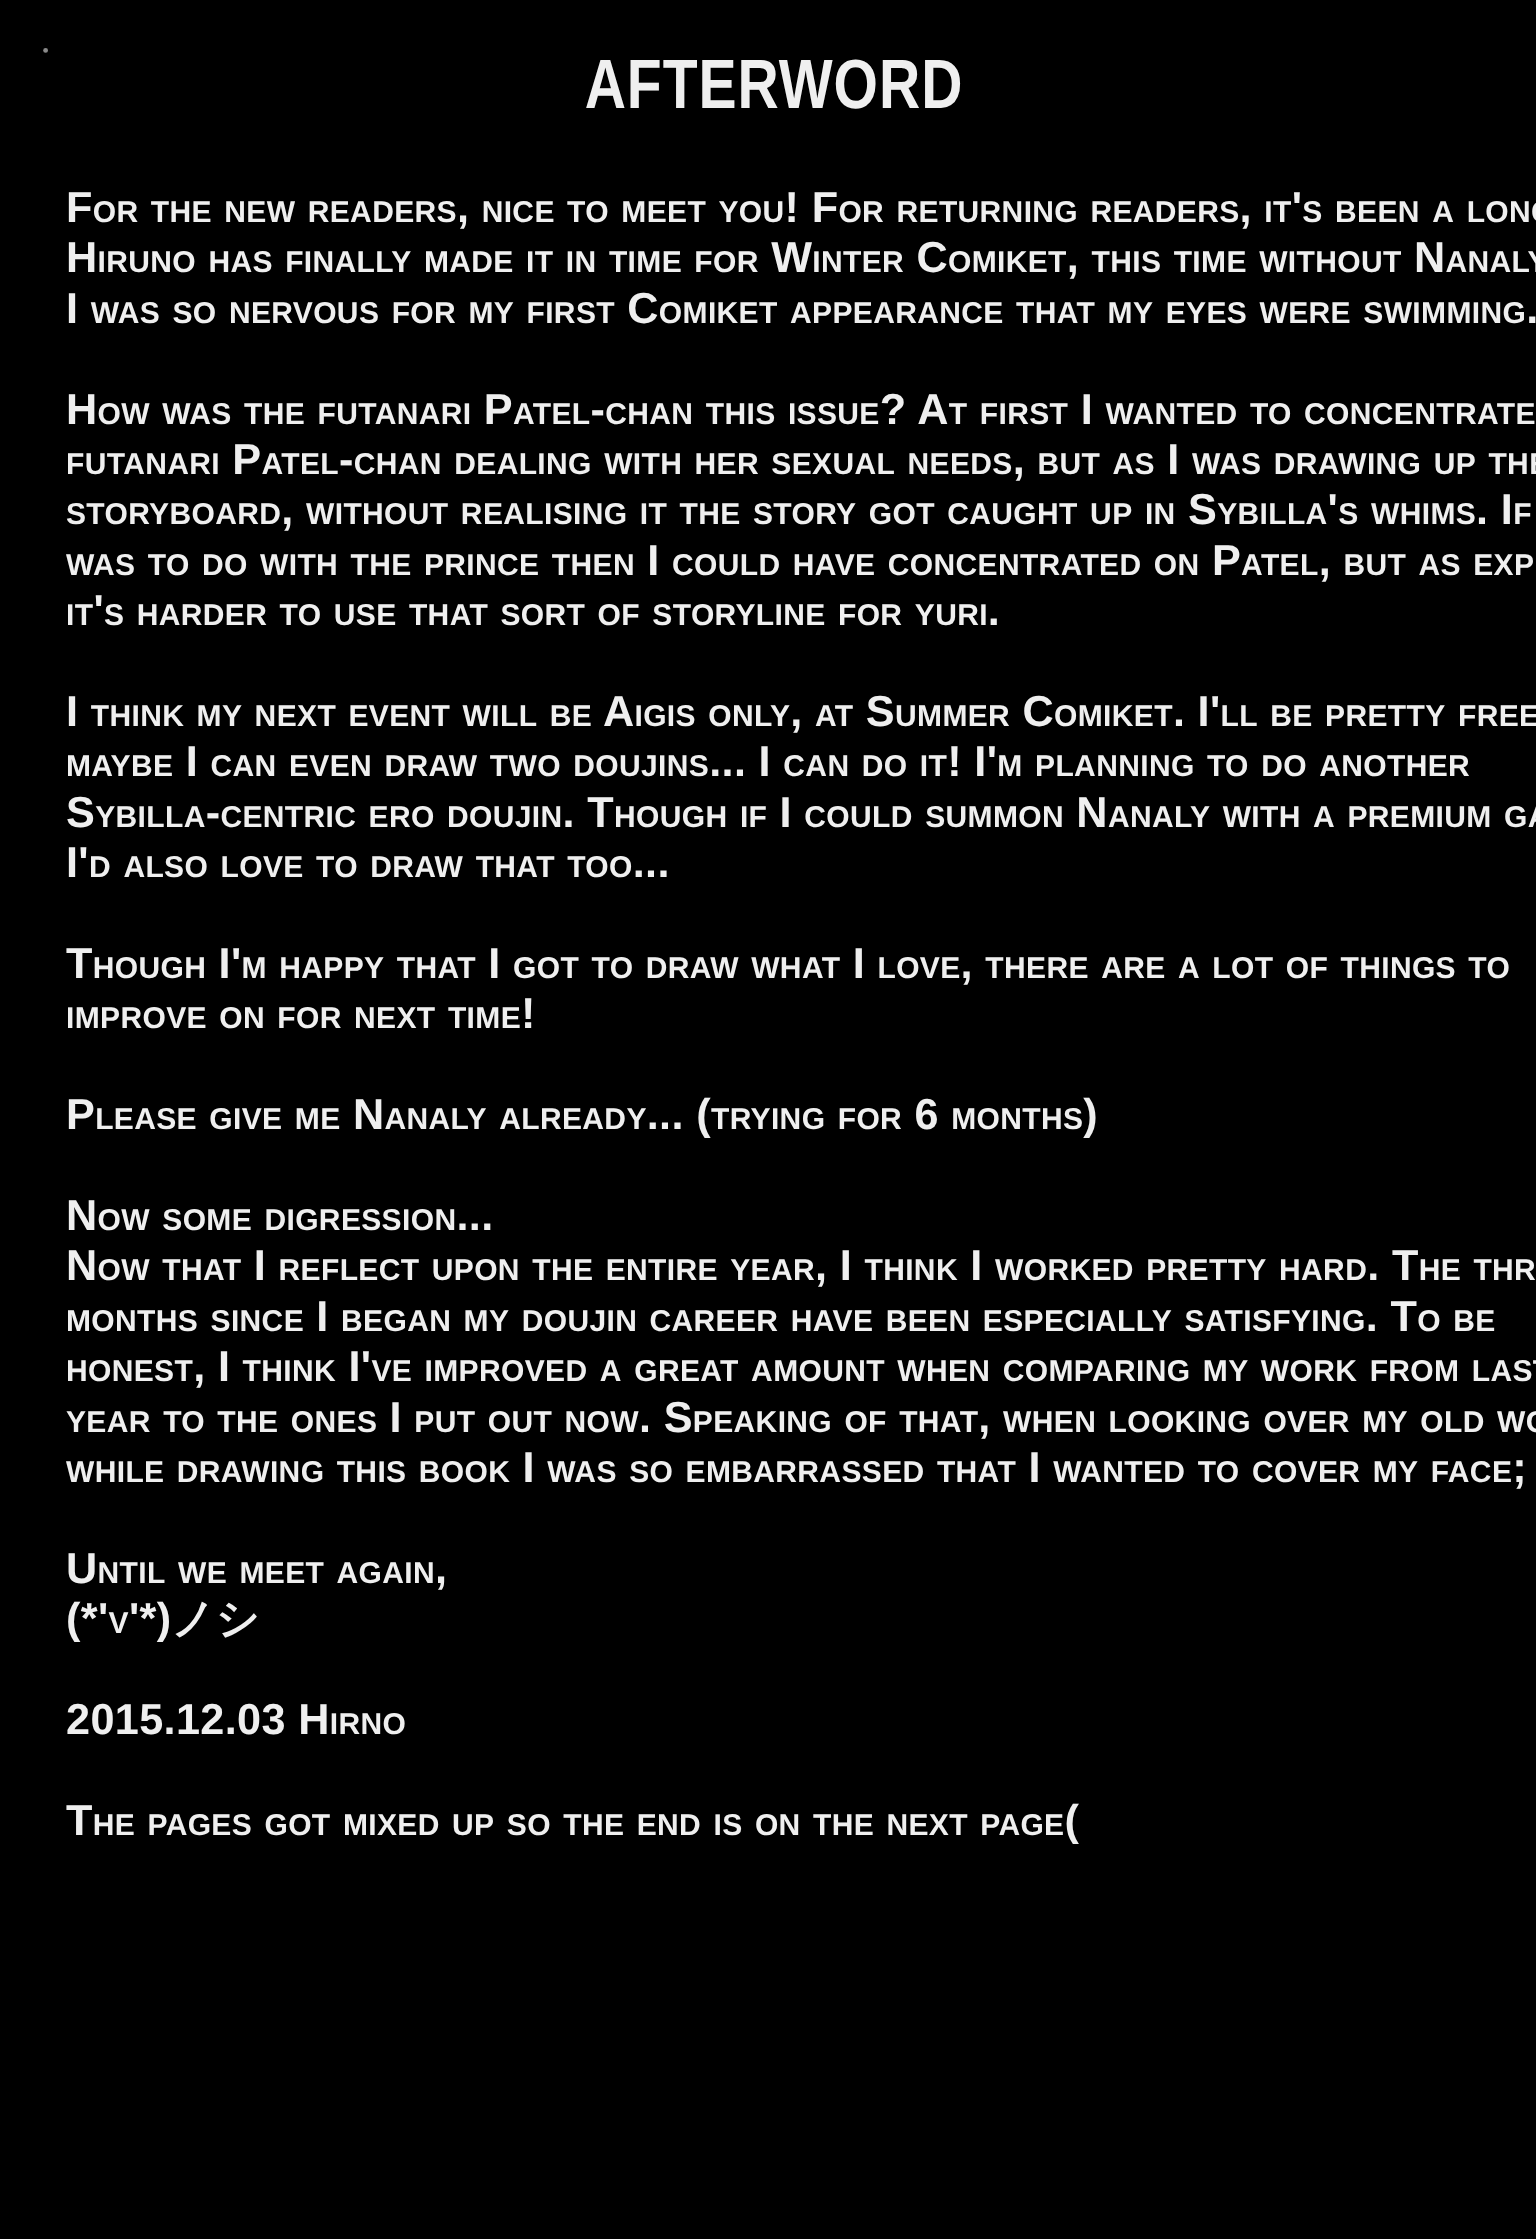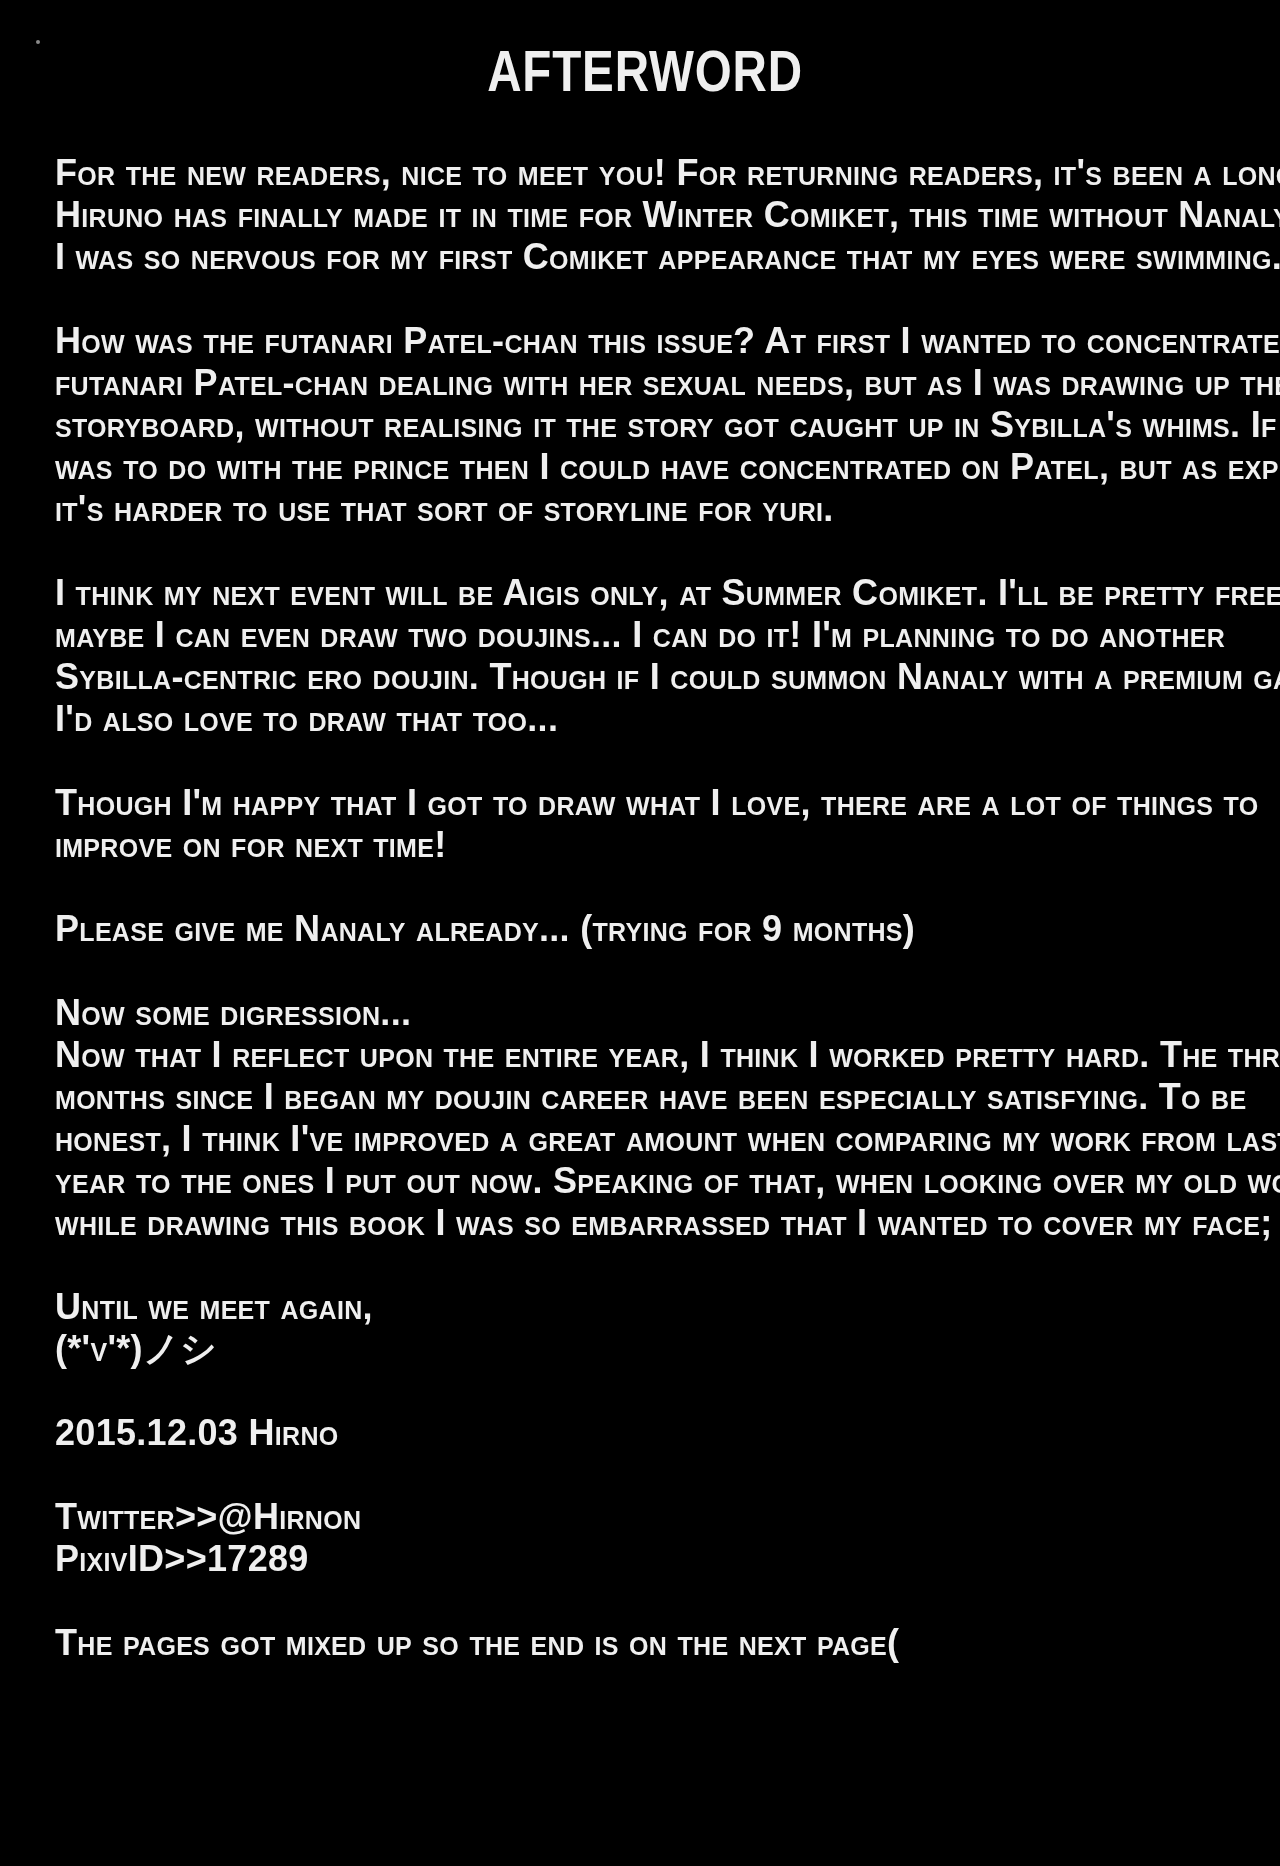--- a/index.html
+++ b/index.html
@@ -68,27 +68,25 @@
 futanari Patel-chan dealing with her sexual needs, but as I was drawing up the
 storyboard, without realising it the story got caught up in Sybilla's whims. If it
 was to do with the prince then I could have concentrated on Patel, but as expected
 it's harder to use that sort of storyline for yuri.</p>
     <p>I think my next event will be Aigis only, at Summer Comiket. I'll be pretty free so
 maybe I can even draw two doujins... I can do it! I'm planning to do another
 Sybilla-centric ero doujin. Though if I could summon Nanaly with a premium gacha
 I'd also love to draw that too...</p>
     <p>Though I'm happy that I got to draw what I love, there are a lot of things to
 improve on for next time!</p>
-    <p>Please give me Nanaly already... (trying for 9 months)</p>
+    <p>Please give me Nanaly already... (trying for 6 months)</p>
     <p>Now some digression...
 Now that I reflect upon the entire year, I think I worked pretty hard. The three
 months since I began my doujin career have been especially satisfying. To be
 honest, I think I've improved a great amount when comparing my work from last
 year to the ones I put out now. Speaking of that, when looking over my old work
 while drawing this book I was so embarrassed that I wanted to cover my face; lol</p>
     <p>Until we meet again,
 (*'v'*)ノシ</p>
     <p>2015.12.03 Hirno</p>
-    <p>Twitter&gt;&gt;@Hirnon
-PixivID&gt;&gt;17289</p>
     <p>The pages got mixed up so the end is on the next page(</p>
   </div>
 </div>
 
 </body></html>

